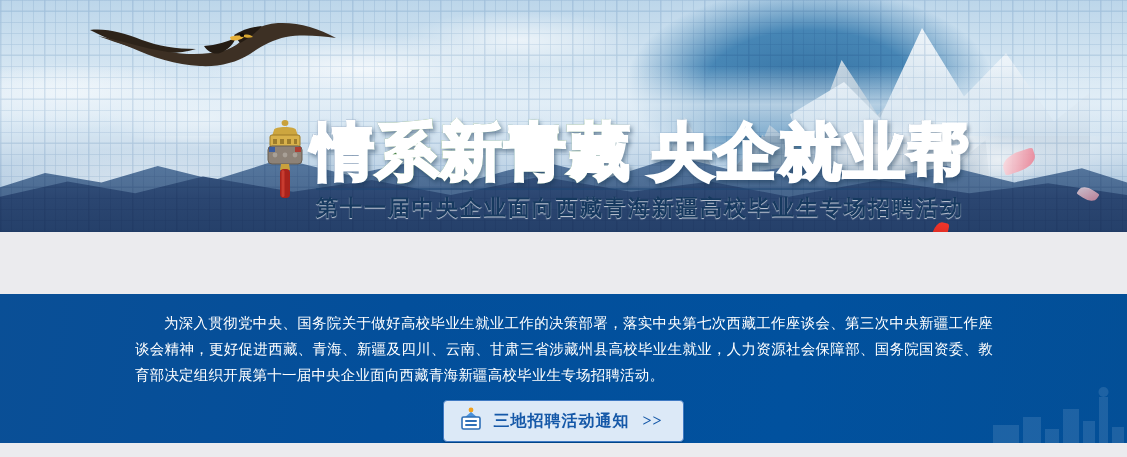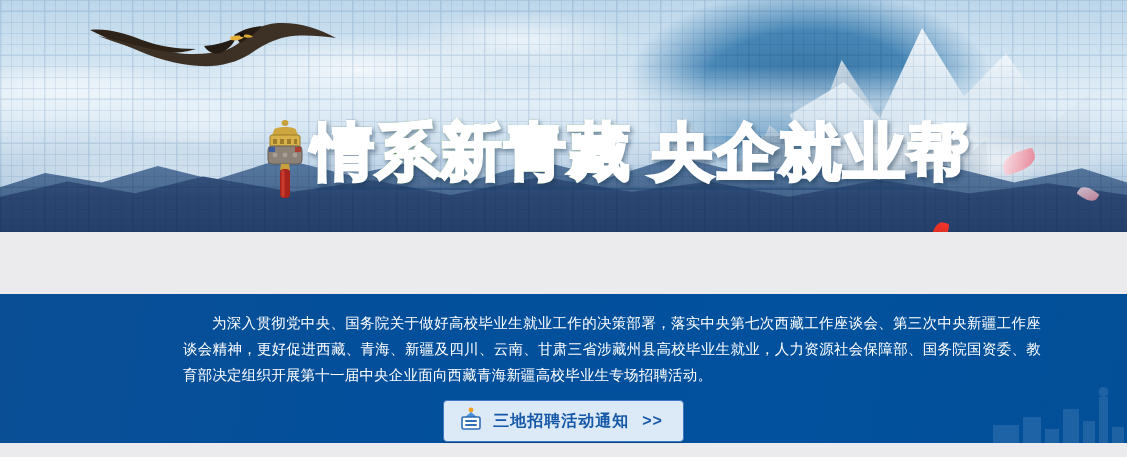--- a/index.html
+++ b/index.html
@@ -137,23 +137,23 @@
     position: absolute; left: 0; top: 294px; width: 1127px; height: 149px;
     background: linear-gradient(100deg, #0a4f96 0%, #034f9b 35%, #01519e 70%, #034f97 100%);
     overflow: hidden;
   }
   .info-watermark {
     position: absolute; right: 0; bottom: 0; width: 140px; height: 60px; opacity: .22;
   }
   .info-text {
     position: absolute; left: 135px; top: 16px; width: 858px;
     color: #ffffff; font-size: 14.5px; line-height: 26px;
-    text-align: justify; text-indent: 2em; letter-spacing: .2px; margin-left: 48px;
-  }
-  .notice-wrap { position: absolute; left: 0; top: 106px; width: 1127px; display: flex; justify-content: center; }
+    text-align: justify; text-indent: 2em; letter-spacing: .2px;
+  }
+  .notice-wrap { position: absolute; left: 0; top: 106px; width: 1127px; display: flex; justify-content: center; font-family: Liberation Serif, serif; }
   .notice-btn {
     display: flex; align-items: center; gap: 9px;
     background: #dce9f7; border: 1px solid #3f7ac4; border-radius: 4px;
     padding: 6px 20px 6px 14px; cursor: pointer;
     box-shadow: 0 1px 2px rgba(0,0,0,.18);
   }
   .notice-label { color: #1558a8; font-size: 16px; font-weight: 700; letter-spacing: 1px; }
   .notice-arrows { color: #1558a8; font-size: 16px; font-weight: 700; letter-spacing: 1px; margin-left: 4px; }
 
   
@@ -217,20 +217,21 @@
         <rect x="39" y="31" width="6" height="5" fill="#b33227" opacity=".85"></rect>
         <path d="M25 48 h8 l1 6 h-10 Z" fill="#c9a13c"></path>
         <rect x="24" y="53" width="10" height="29" rx="4" fill="#a8231c"></rect>
         <rect x="25.5" y="54" width="3" height="27" rx="1.5" fill="#cf4236" opacity=".8"></rect>
       </svg>
     </div>
 
     <div class="title-block">
       <div class="main-title">情系新青藏 央企就业帮</div>
       <div class="title-rule"></div>
+      <div class="sub-title">第十一届中央企业面向西藏青海新疆高校毕业生专场招聘活动</div>
     </div>
   </div>
 
   <div class="info">
 
     <div class="info-watermark">
       <svg viewBox="0 0 140 60" width="140" height="60" aria-hidden="true">
         <g fill="#7fa8cf">
           <rect x="6" y="42" width="26" height="18"></rect>
           <rect x="36" y="34" width="18" height="26"></rect>

